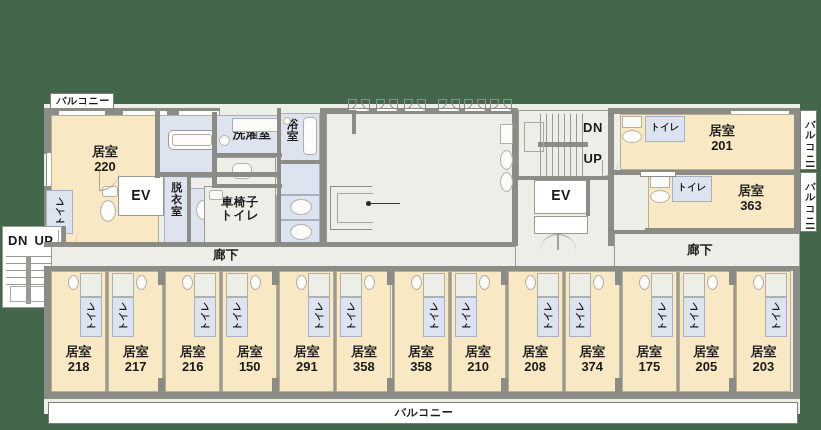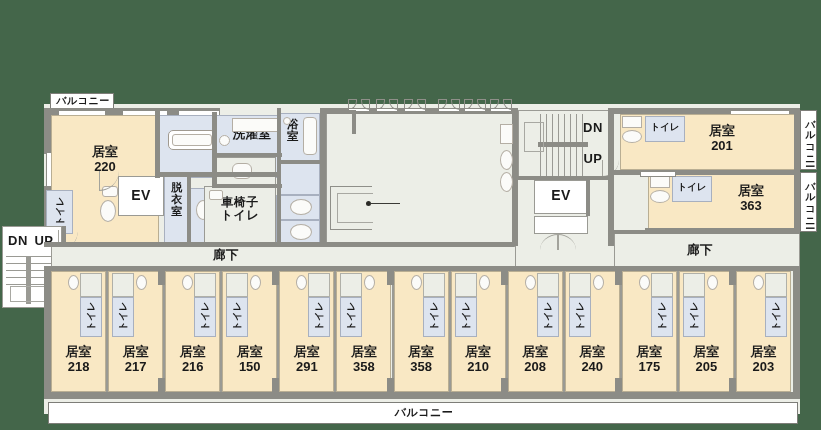--- a/index.html
+++ b/index.html
@@ -360,21 +360,21 @@
       <div class="abs" style="left: 536.7px; top: 273px; width: 22px; height: 24px; background: rgb(236, 238, 231); border: 1px solid rgb(176, 176, 168);"></div>
       <div class="fix fixlite fixr" style="left: 524.7px; top: 275px; width: 11px; height: 15px;"></div>
       <div class="abs rmlabel" style="left: 507.6px; top: 345px; width: 55.1px;"><span>居室</span><br><span>208</span></div>
       <div class="abs thinwall" style="left: 562.7px; top: 271px; width: 3px; height: 121px;"></div>
       <div class="win" style="left: 515.6px; top: 393px; width: 37.1px;"></div>
       <div class="abs room" style="left: 564.7px; top: 271px; width: 55.1px; height: 121px;"></div>
       <div class="abs wet" style="left: 568.7px; top: 297px; width: 22px; height: 40px;"></div>
       <div class="lbl toiletTag rot" style="left: 561.7px; top: 311px; width: 36px;">トイレ</div>
       <div class="abs" style="left: 568.7px; top: 273px; width: 22px; height: 24px; background: rgb(236, 238, 231); border: 1px solid rgb(176, 176, 168);"></div>
       <div class="fix fixlite fixr" style="left: 592.7px; top: 275px; width: 11px; height: 15px;"></div>
-      <div class="abs rmlabel" style="left: 564.7px; top: 345px; width: 55.1px;"><span>居室</span><br><span>240</span></div>
+      <div class="abs rmlabel" style="left: 564.7px; top: 345px; width: 55.1px;"><span>居室</span><br><span>374</span></div>
       <div class="abs thinwall" style="left: 619.8px; top: 271px; width: 3px; height: 121px;"></div>
       <div class="abs wall" style="left: 614.8px; top: 271px; width: 13px; height: 14px;"></div>
       <div class="abs wall" style="left: 614.8px; top: 378px; width: 13px; height: 14px;"></div>
       <div class="win" style="left: 572.7px; top: 393px; width: 37.1px;"></div>
       <div class="abs room" style="left: 621.8px; top: 271px; width: 55.1px; height: 121px;"></div>
       <div class="abs wet" style="left: 650.8px; top: 297px; width: 22px; height: 40px;"></div>
       <div class="lbl toiletTag rot" style="left: 643.8px; top: 311px; width: 36px;">トイレ</div>
       <div class="abs" style="left: 650.8px; top: 273px; width: 22px; height: 24px; background: rgb(236, 238, 231); border: 1px solid rgb(176, 176, 168);"></div>
       <div class="fix fixlite fixr" style="left: 638.8px; top: 275px; width: 11px; height: 15px;"></div>
       <div class="abs rmlabel" style="left: 621.8px; top: 345px; width: 55.1px;"><span>居室</span><br><span>175</span></div>

